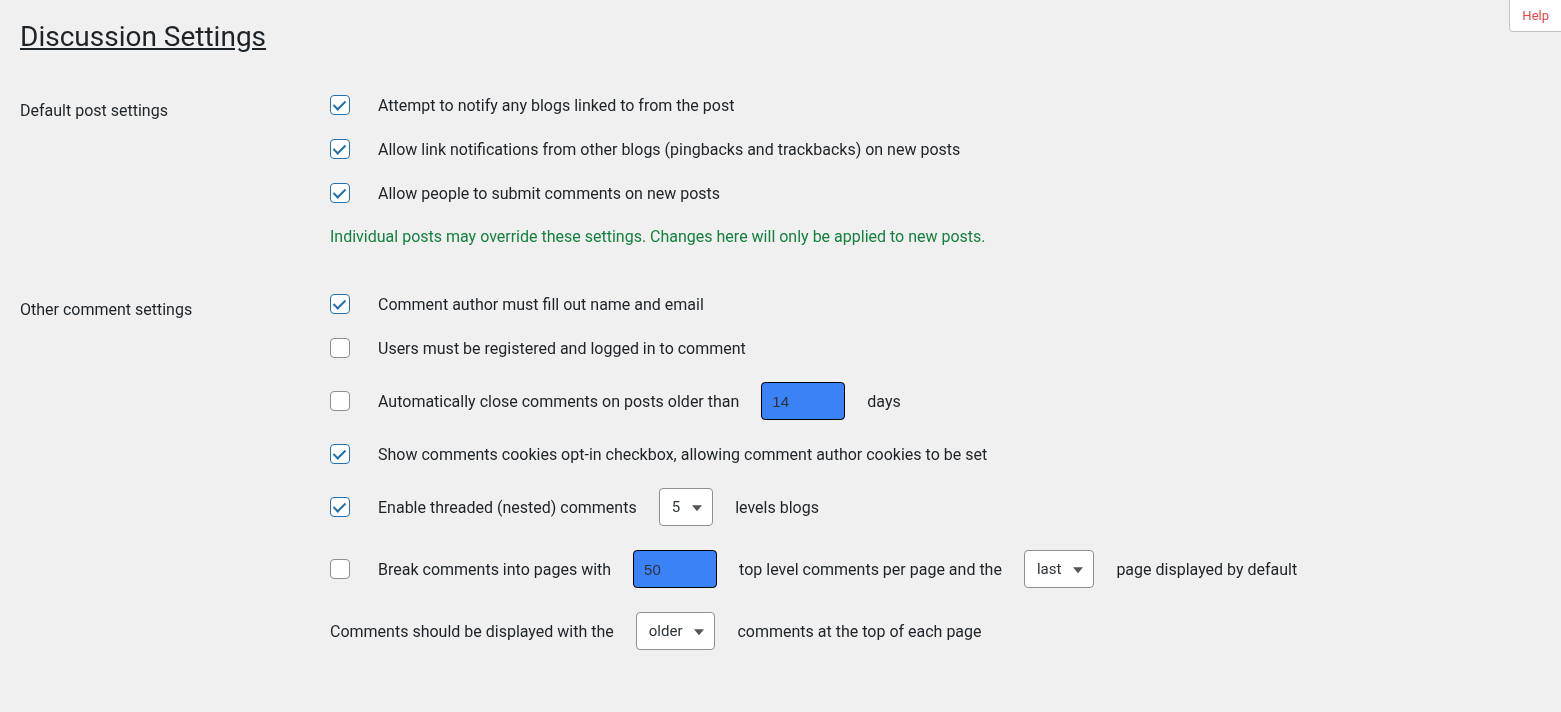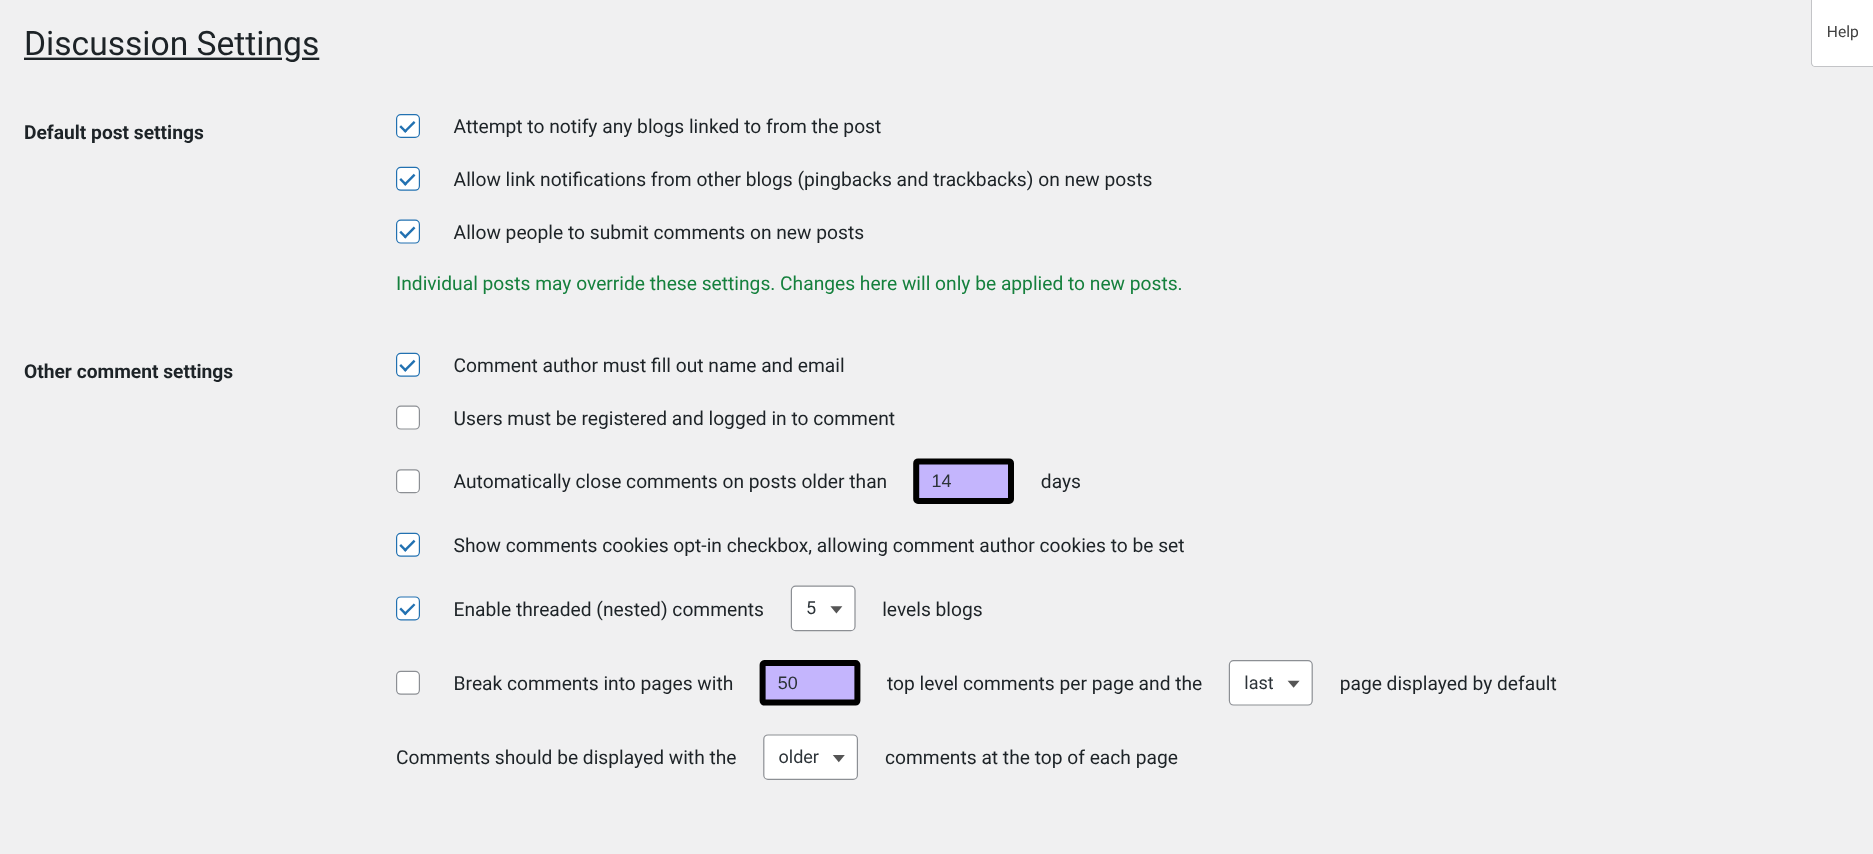--- a/index.html
+++ b/index.html
@@ -24,21 +24,21 @@
     }
     .form-table {
       width: 100%;
       border-collapse: collapse;
     }
     .form-table tr {
       vertical-align: top;
     }
     .form-table th {
       text-align: left;
-      font-weight: 700;
+      font-weight: 400;
       font-size: 16px;
       color: #1d2327;
       padding: 18px 10px 18px 0;
       width: 310px;
       vertical-align: top;
     }
     .form-table td {
       padding: 12px 10px 12px 0;
     }
     .setting-row {
@@ -79,26 +79,26 @@
       top: 2px;
       width: 5px;
       height: 10px;
       border: solid #2271b1;
       border-width: 0 2.5px 2.5px 0;
       transform: rotate(45deg);
     }
     input[type="number"], input[type="text"].num-input {
       width: 84px;
       height: 38px;
-      border: 5px solid #000000;
+      border: 1px solid #000000;
       border-radius: 4px;
       padding: 0 10px;
       font-size: 15px;
       color: #2c3338;
-      background: #c4b5fd;
+      background: #3b82f6;
       margin: 0 4px;
     }
     .wp-select {
       height: 38px;
       border: 1px solid #8c8f94;
       border-radius: 4px;
       background: #fff;
       padding: 0 32px 0 12px;
       font-size: 15px;
       color: #2c3338;
@@ -128,23 +128,23 @@
     }
     .help-tab {
       position: absolute;
       top: 0;
       right: 0;
       background: #fff;
       border: 1px solid #c3c4c7;
       border-top: none;
       border-right: none;
       border-radius: 0 0 0 4px;
-      padding: 20px 12px;
+      padding: 8px 12px;
       font-size: 13px;
-      color: #404040;
+      color: #ef4444;
       cursor: pointer;
     }
   </style>
 </head>
 <body>
 
 <div class="help-tab">
   <span>Help</span>
 </div>
 

